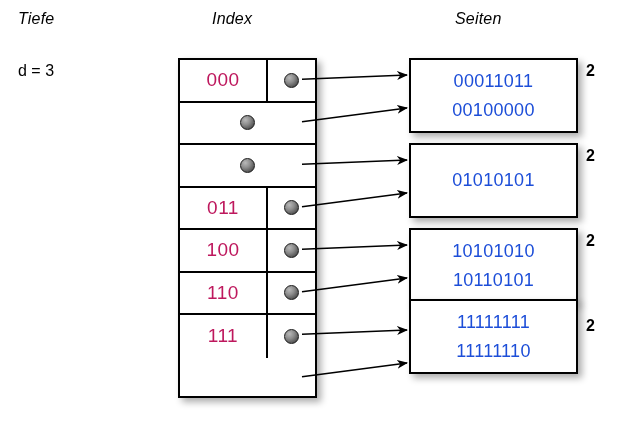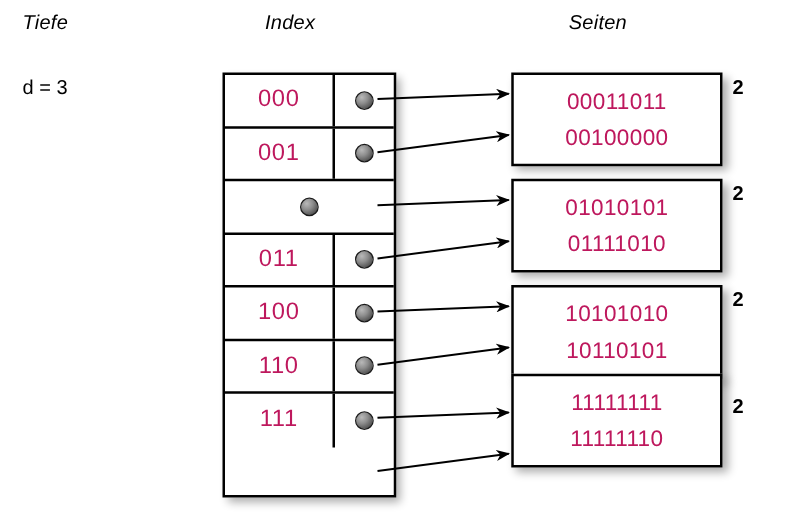--- a/index.html
+++ b/index.html
@@ -100,21 +100,21 @@
     background: #ffffff;
     box-shadow: 4px 4px 7px rgba(0,0,0,0.33);
     display: flex;
     flex-direction: column;
     align-items: center;
     justify-content: center;
     gap: 2px;
   }
   .page-line {
     font-size: 18px;
-    color: #be185d;
+    color: #1d4ed8;
     letter-spacing: 0.3px;
     line-height: 1.5;
   }
   .page-count {
     position: absolute;
     left: 586px;
     font-size: 16px;
     font-weight: 700;
     color: #000000;
   }
@@ -141,21 +141,20 @@
   <div class="depth-label">d = 3</div>
 
   <div id="index-table">
       <div class="index-row">
         <div class="index-key">000</div>
         <div class="index-ptr">
           <span class="ptr-dot"></span>
         </div>
       </div>
       <div class="index-row">
-        <div class="index-key">001</div>
         <div class="index-ptr">
           <span class="ptr-dot"></span>
         </div>
       </div>
       <div class="index-row">
         <div class="index-ptr">
           <span class="ptr-dot"></span>
         </div>
       </div>
       <div class="index-row">
@@ -185,21 +184,20 @@
     </div>
 
   <div id="page-boxes-layer">
       <div class="page-box" style="top: 58px;">
         <div class="page-line">00011011</div>
         <div class="page-line">00100000</div>
       </div>
       <div class="page-count" style="top: 62px;">2</div>
       <div class="page-box" style="top: 143px;">
         <div class="page-line">01010101</div>
-        <div class="page-line">01111010</div>
       </div>
       <div class="page-count" style="top: 147px;">2</div>
       <div class="page-box" style="top: 228px;">
         <div class="page-line">10101010</div>
         <div class="page-line">10110101</div>
       </div>
       <div class="page-count" style="top: 232px;">2</div>
       <div class="page-box" style="top: 299px;">
         <div class="page-line">11111111</div>
         <div class="page-line">11111110</div>

